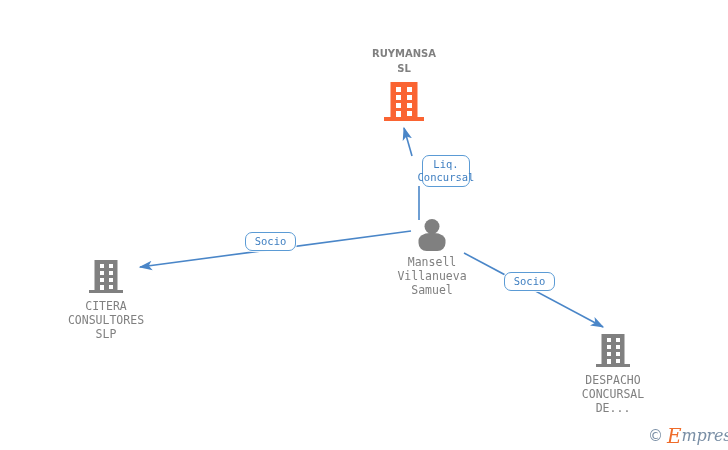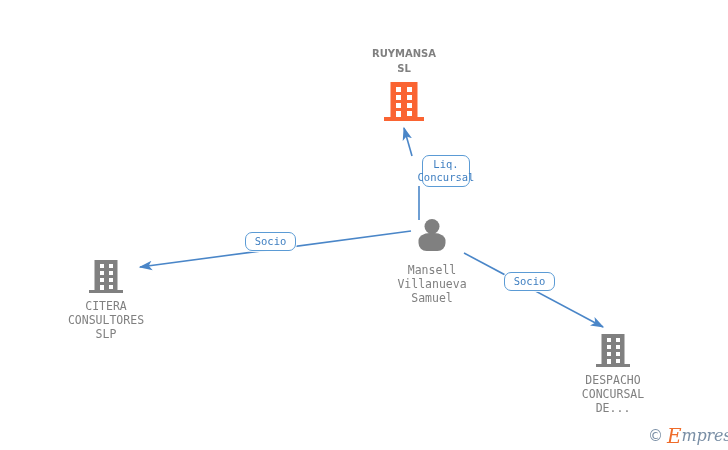--- a/index.html
+++ b/index.html
@@ -176,21 +176,21 @@
   </div>
 
   <div class="chip" style="left:385px; top:155px; width:48px; height:32px;margin-left:37px;">Liq.
 Concursal</div>
 
   <div class="node" style="left:372px; top:219px; width:120px;">
     <div class="person" style="width:34px; height:32px;">
       <div class="head" style="top:0; width:15px; height:15px; background:#808080;"></div>
       <div class="torso" style="top:14px; width:27px; height:18px; background:#808080;"></div>
     </div>
-    <div class="node-label" style="margin-top:12px;">Mansell
+    <div class="node-label" style="margin-top:4px;">Mansell
 Villanueva
 Samuel</div>
   </div>
 
   <div class="chip" style="left:245px; top:232px; width:51px; height:19px;">Socio</div>
 
   <div class="node" style="left:36px; top:260px; width:140px;">
     <div class="bld" style="width:34px; height:34px;">
       <div class="body" style="width:23px; height:30px; background:#808080; top:0;"></div>
       <div class="win" style="left:10.5px; top:4px;  width:4px; height:4px;"></div>

